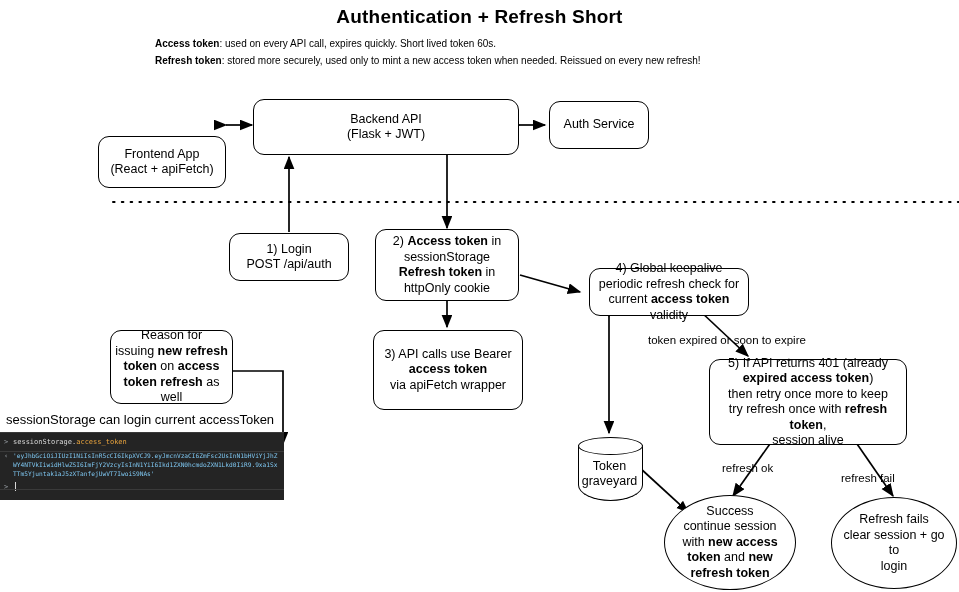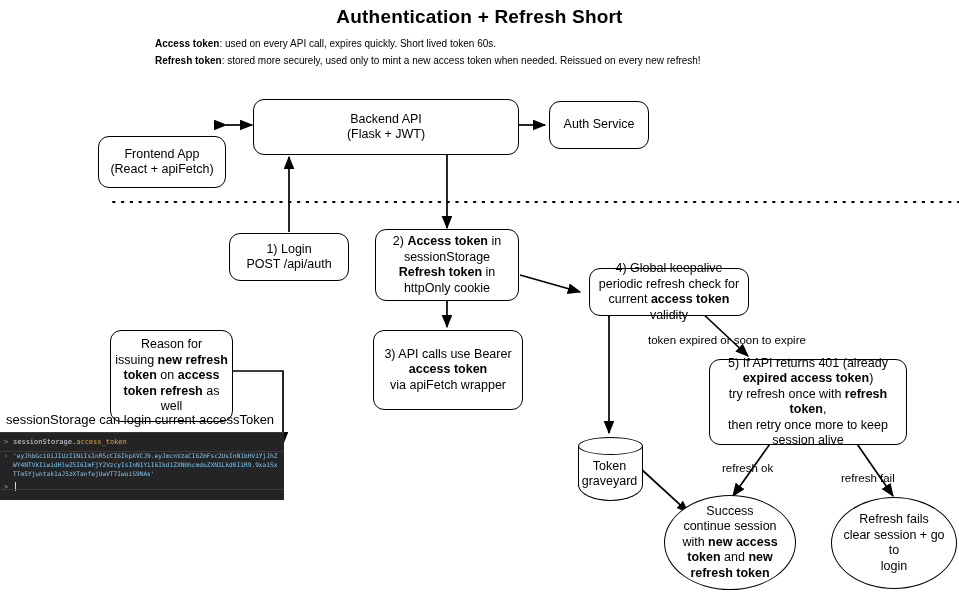--- a/index.html
+++ b/index.html
@@ -153,27 +153,27 @@
     <div>4) Global keepalive</div>
     <div>periodic refresh check for</div>
     <div><span>current </span><b>access token</b><span> validity</span></div>
   </div>
 </div>
 
 <div class="node" style="left:709px;top:359px;width:198px;height:86px;">
   <div>
     <div>5) If API returns 401 (already</div>
     <div><b>expired access token</b><span>)</span></div>
+    <div>then retry once more to keep</div>
     <div><span>try refresh once with </span><b>refresh token</b><span>,</span></div>
-    <div>then retry once more to keep</div>
     <div>session alive</div>
   </div>
 </div>
 
-<div class="node" style="left:110px;top:330px;width:123px;height:92px;">
+<div class="node" style="left:110px;top:330px;width:123px;height:74px;">
   <div>
     <div>Reason for</div>
     <div><span>issuing </span><b>new refresh</b></div>
     <div><b>token</b><span> on </span><b>access</b></div>
     <div><b>token refresh</b><span> as well</span></div>
   </div>
 </div>
 
 <div class="cyl" style="left:578px;top:437px;width:63px;height:63px;">
   <div class="body"></div>

